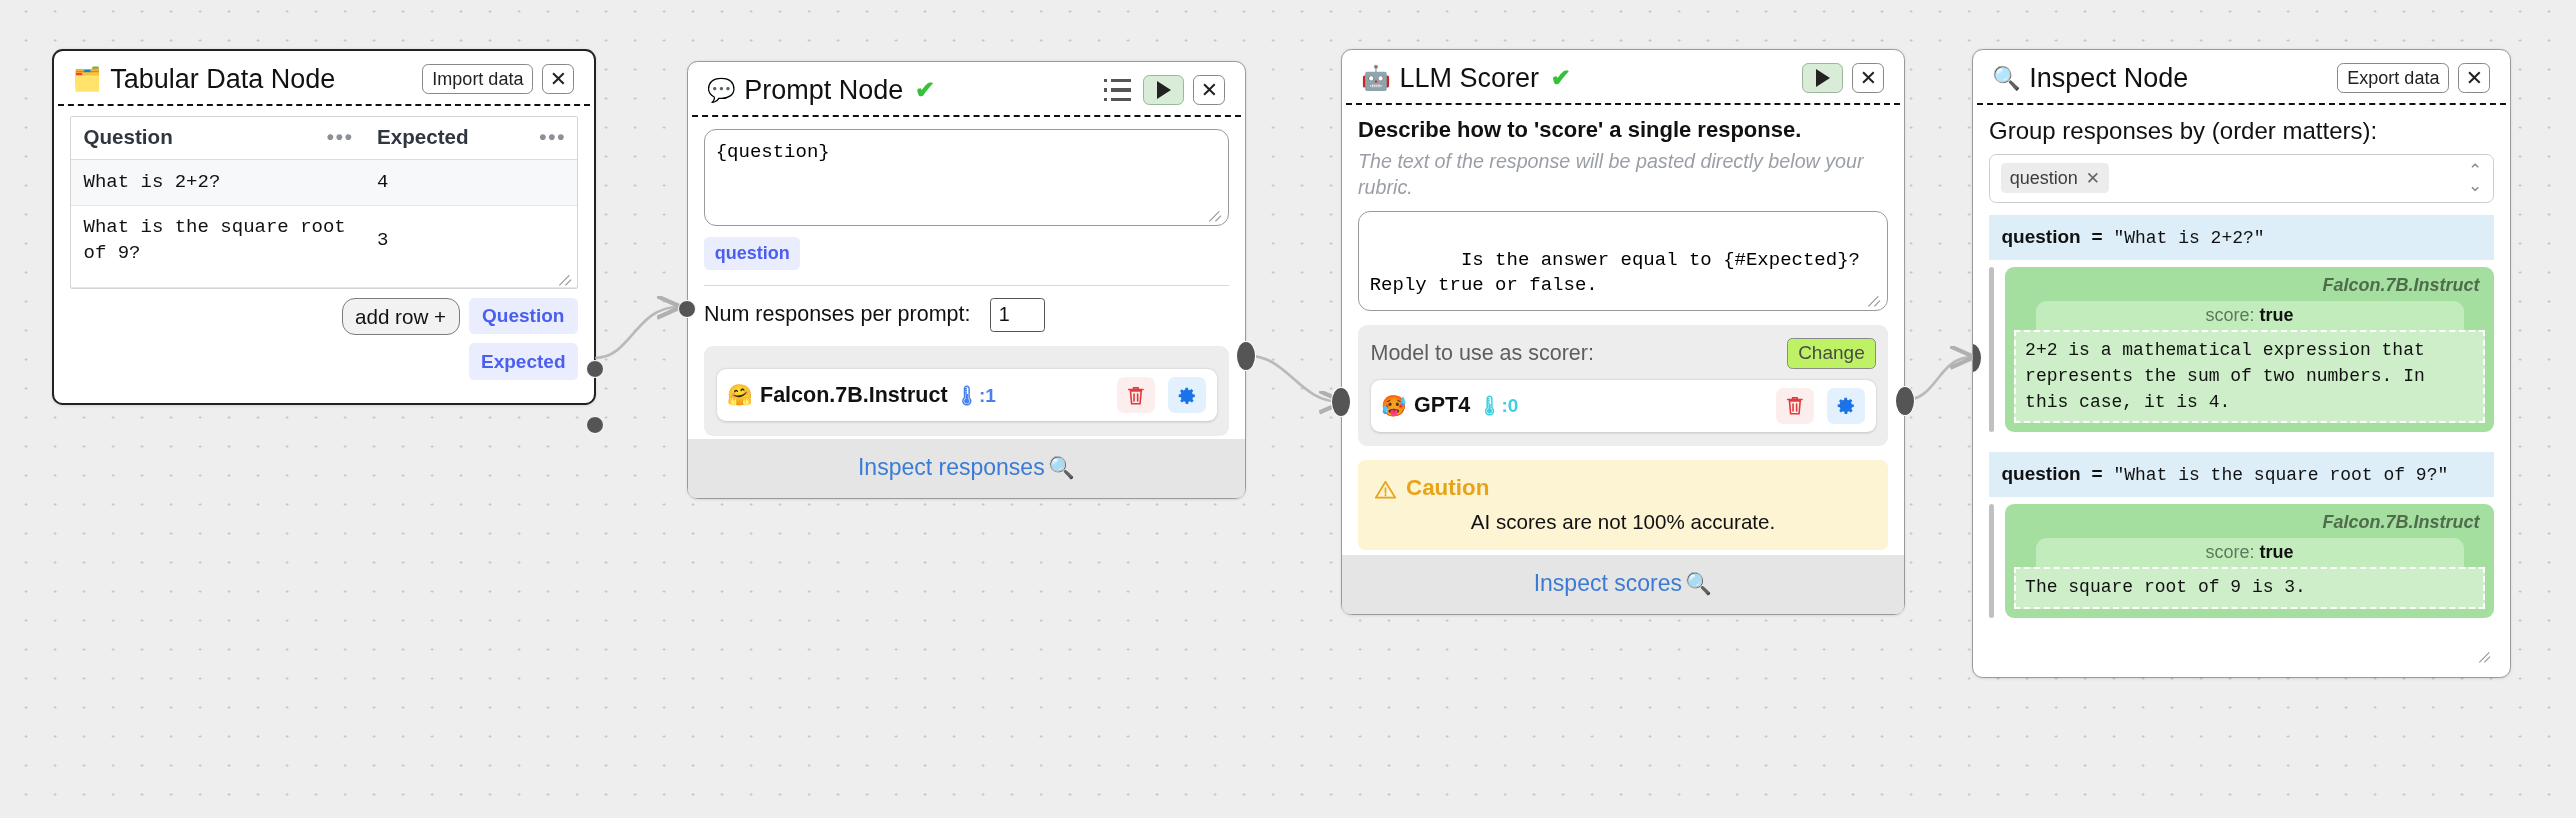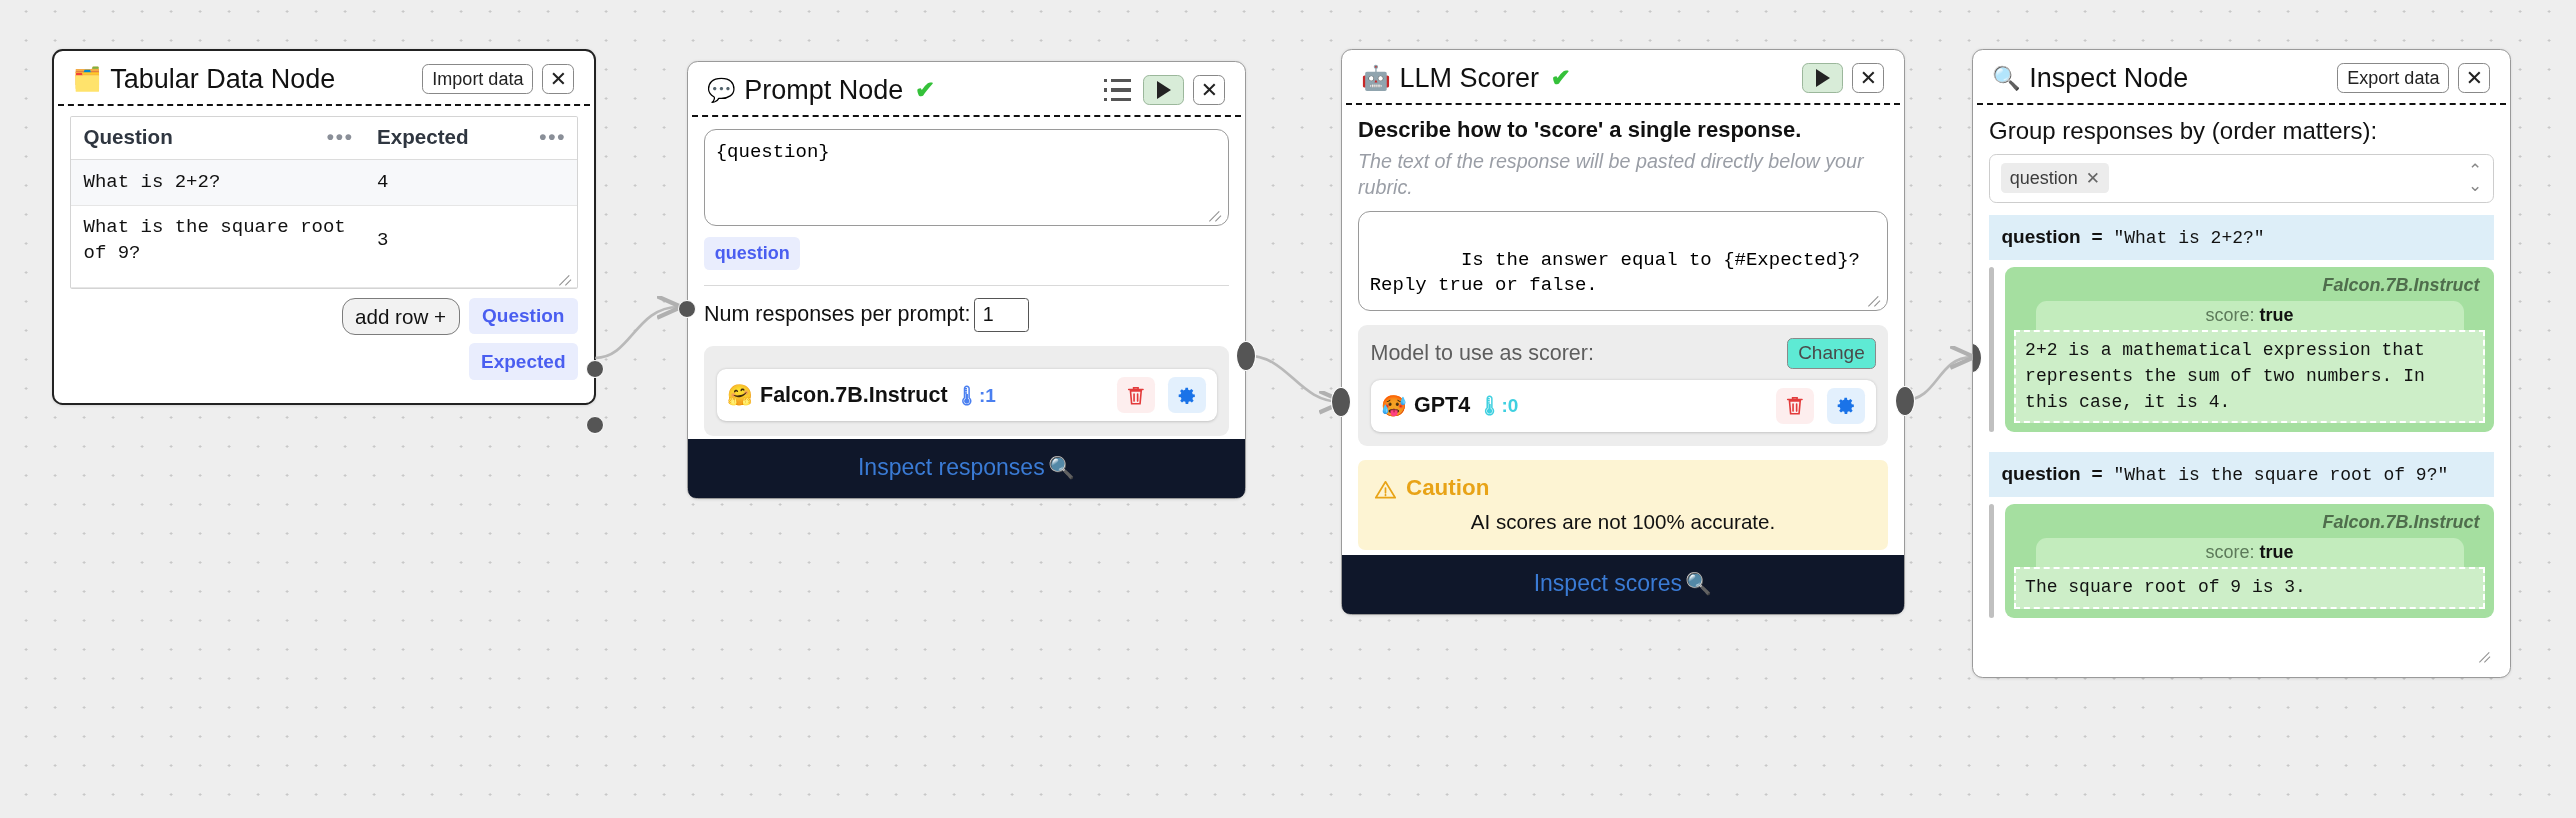--- a/index.html
+++ b/index.html
@@ -117,49 +117,49 @@
     background: #fff; padding: 9.8px 10.7px; resize: none;
     font-family: "Liberation Mono", monospace; font-size: 19px; color: #000000;
     line-height: 1.35; position: relative; overflow: hidden;
   }
   .var-pill {
     display:inline-block; background:#e9edfd; color:#4a5ef0; font-weight:700;
     font-size: 18px; padding: 6.3px 10.7px; border-radius: 5.4px; margin-top: 10.7px;
     cursor: pointer;
   }
   .hr { height: 0.9px; background: #d9d9d9; margin: 14.3px 0 12.5px 0; }
-  .num-row { display:flex; align-items:center; gap: 4px; font-size: 21.5px; color:#111; }
+  .num-row { display:flex; align-items:center; gap: 20px; font-size: 21.5px; color:#111; }
   .num-input {
     width: 55px; height: 34px; border:1.3px solid #555; border-radius: 3.6px;
     background:#fff; font-size: 19.7px; padding: 1.8px 7.2px;
     font-family: "Liberation Sans", sans-serif; color:#111;
   }
   .models-box { background:#ededed; border-radius: 9px; padding: 12.5px 12.5px 14.3px 12.5px; margin-top: 14.3px; }
   .models-hd { display:flex; align-items:center; font-size:21.5px; color:#5d5d5d; }
   .models-hd .sp { flex:1; }
   .add-btn {
-    border:1.3px solid #8a8a8a; border-radius:5.4px; background:#5eead4;
+    border:1.3px solid #8a8a8a; border-radius:5.4px; background:#bef264;
     font-size:19px; padding:3.6px 9.8px; color:#4a4a4a; cursor:pointer;
     font-family: "Liberation Sans", sans-serif;
   }
   .model-row {
     margin-top: 10.7px; background:#fff; border-radius: 9px;
     box-shadow: 0 0.9px 2.7px rgba(0,0,0,.18);
     display:flex; align-items:center; padding: 8px 10.7px; gap: 7.2px;
   }
   .model-row .mname { font-size: 21.5px; font-weight: 700; color:#111; white-space:nowrap; }
   .model-row .memoji { font-size: 20.6px; }
   .model-row .temp { font-size: 19px; font-weight: 700; }
   .model-row .sp { flex:1; }
   .icon-btn { width:38px; height:36px; border-radius:7.2px; display:flex;
      align-items:center; justify-content:center; cursor:pointer; }
   .icon-btn.del { background:#fdeeee; }
   .icon-btn.cfg { background:#e3f0fd; }
   .footer-bar {
-    background:#0f172a; border-radius: 0 0 8px 8px;
+    background:#e5e5e5; border-radius: 0 0 8px 8px;
     text-align:center; padding: 15px 0 17px 0;
     color:#3a7bd5; font-size: 23px; cursor:pointer;
   }
   .footer-bar .mag { font-size: 21.5px; margin-left: 3.6px; }
 
   
   .big-q { font-size: 22px; font-weight: 700; color:#111; }
   .sub-q { font-size: 19.7px; color:#9a9ea6; line-height:1.32; margin-top: 5.4px; font-style: italic; }
   .caution {
     background:#fdf4d3; border-radius: 7.2px; padding: 14.3px 16px 16px 16px; margin-top: 14.3px;

